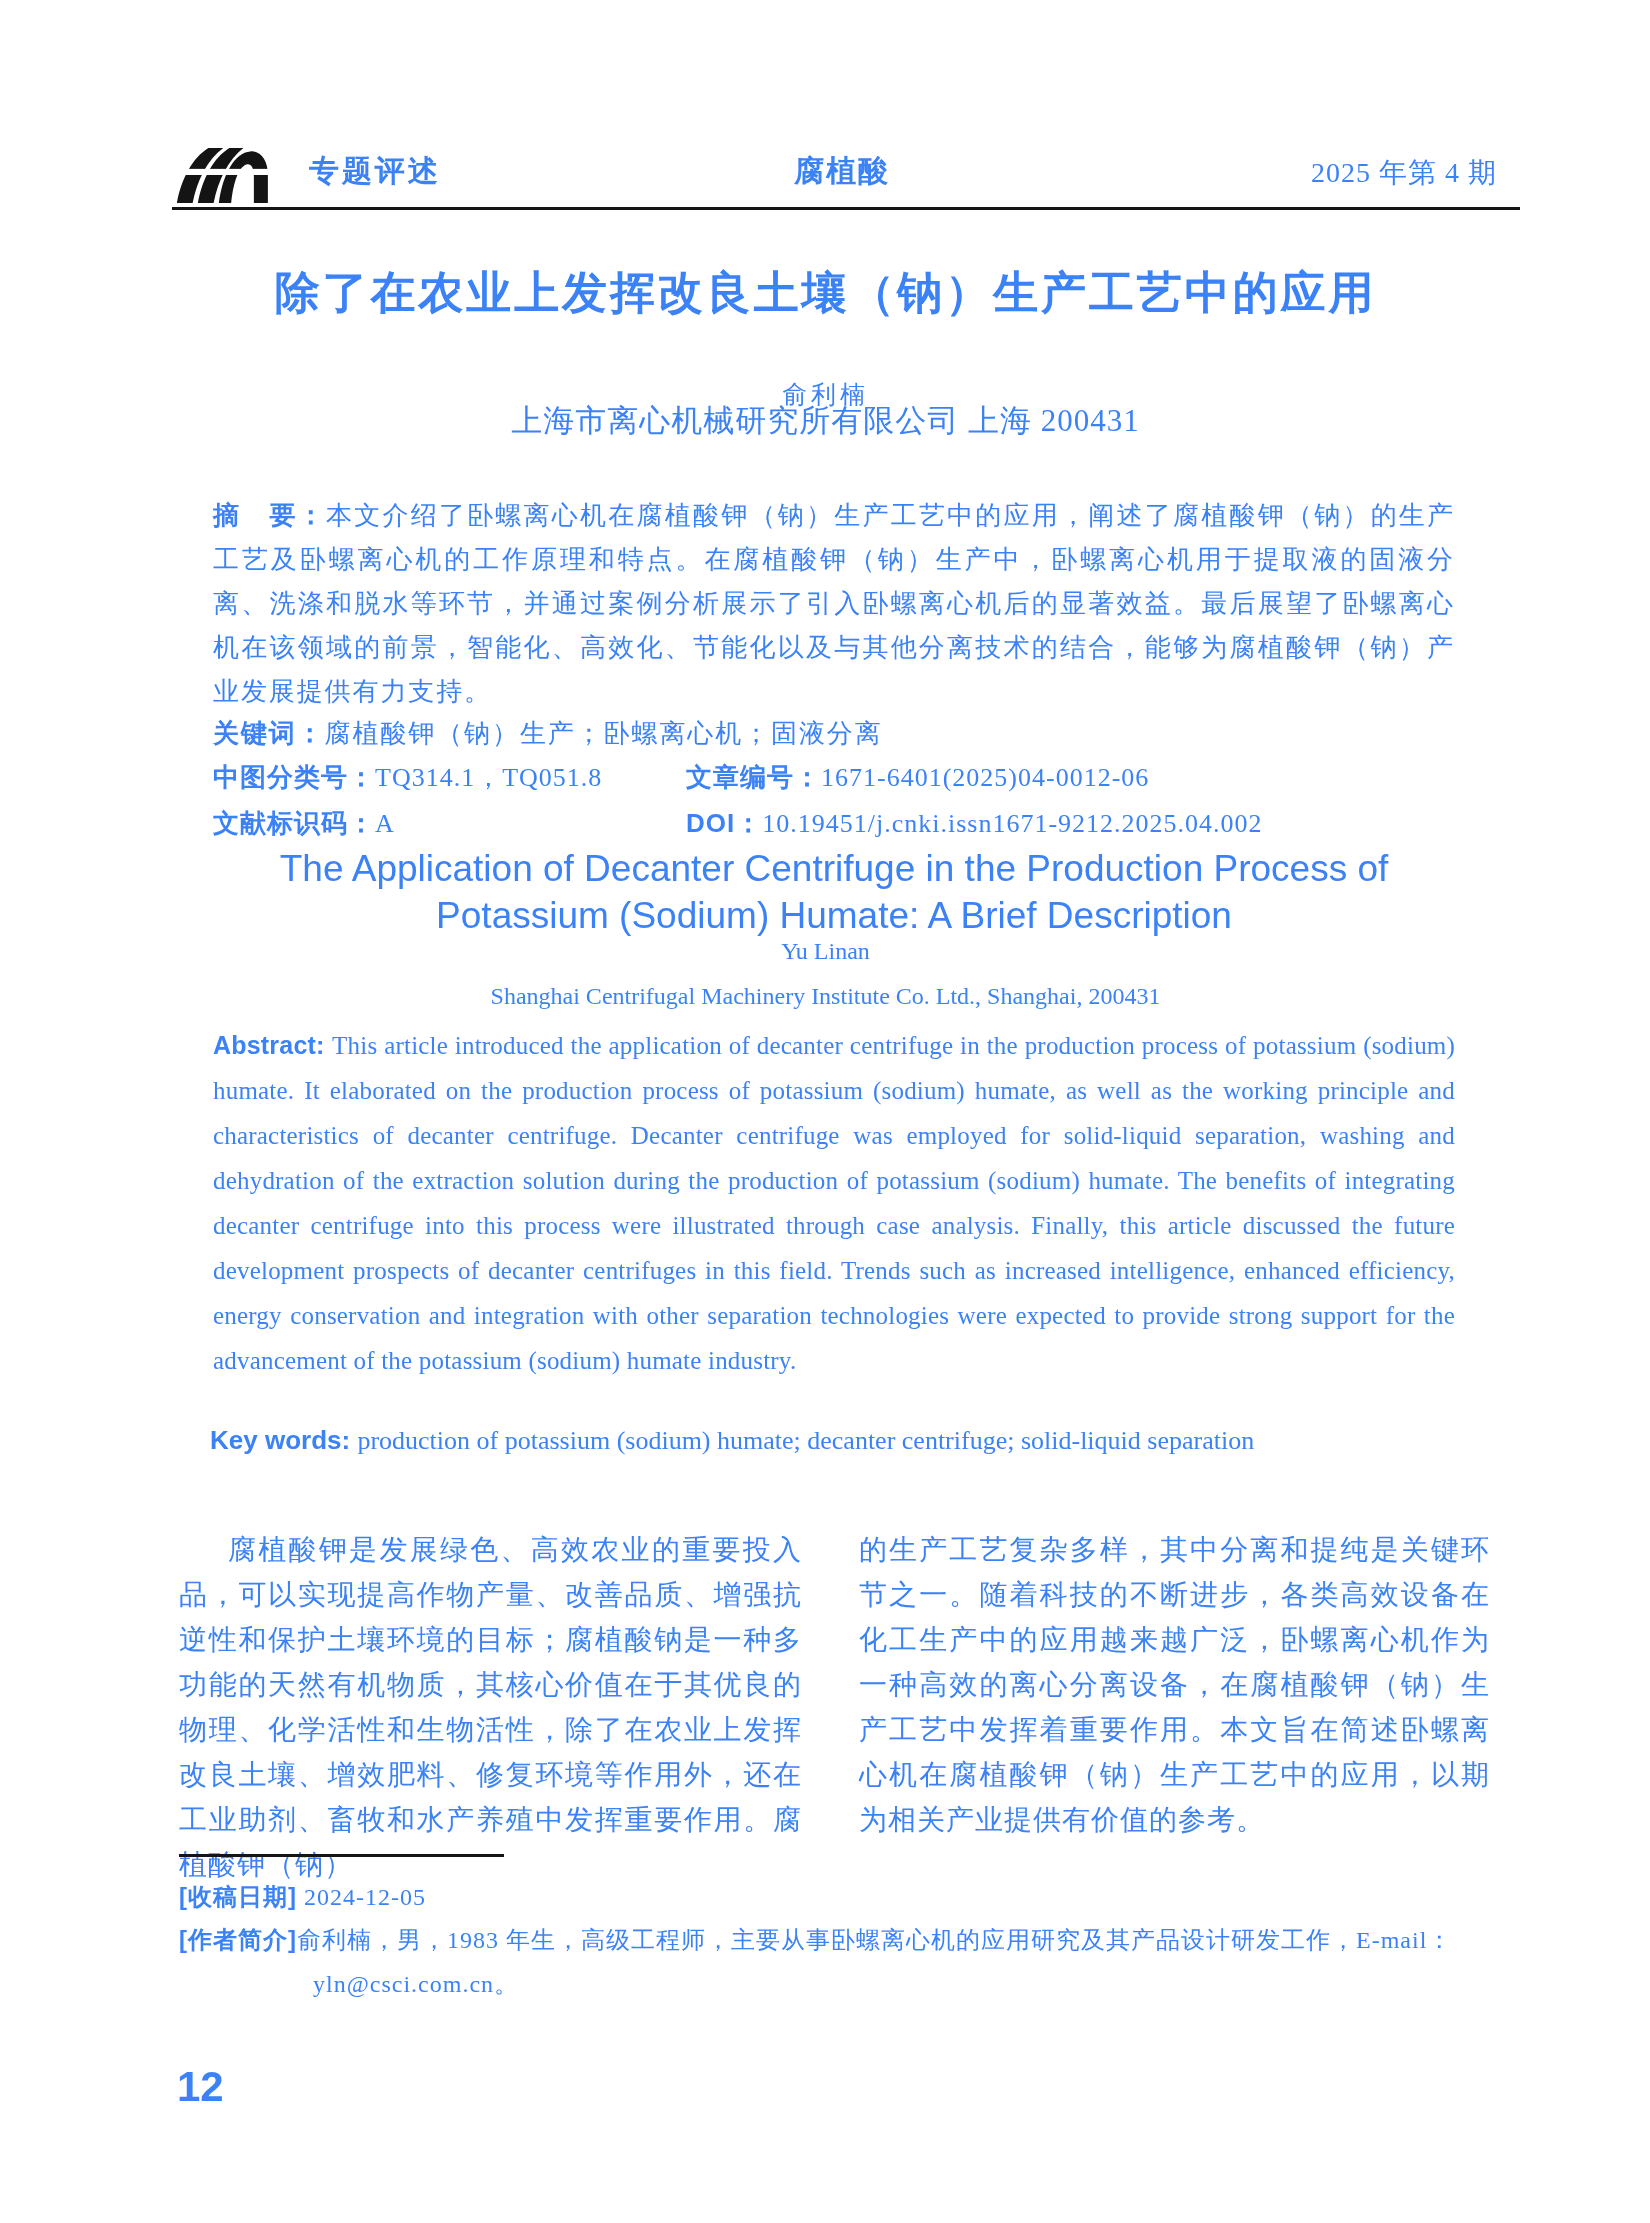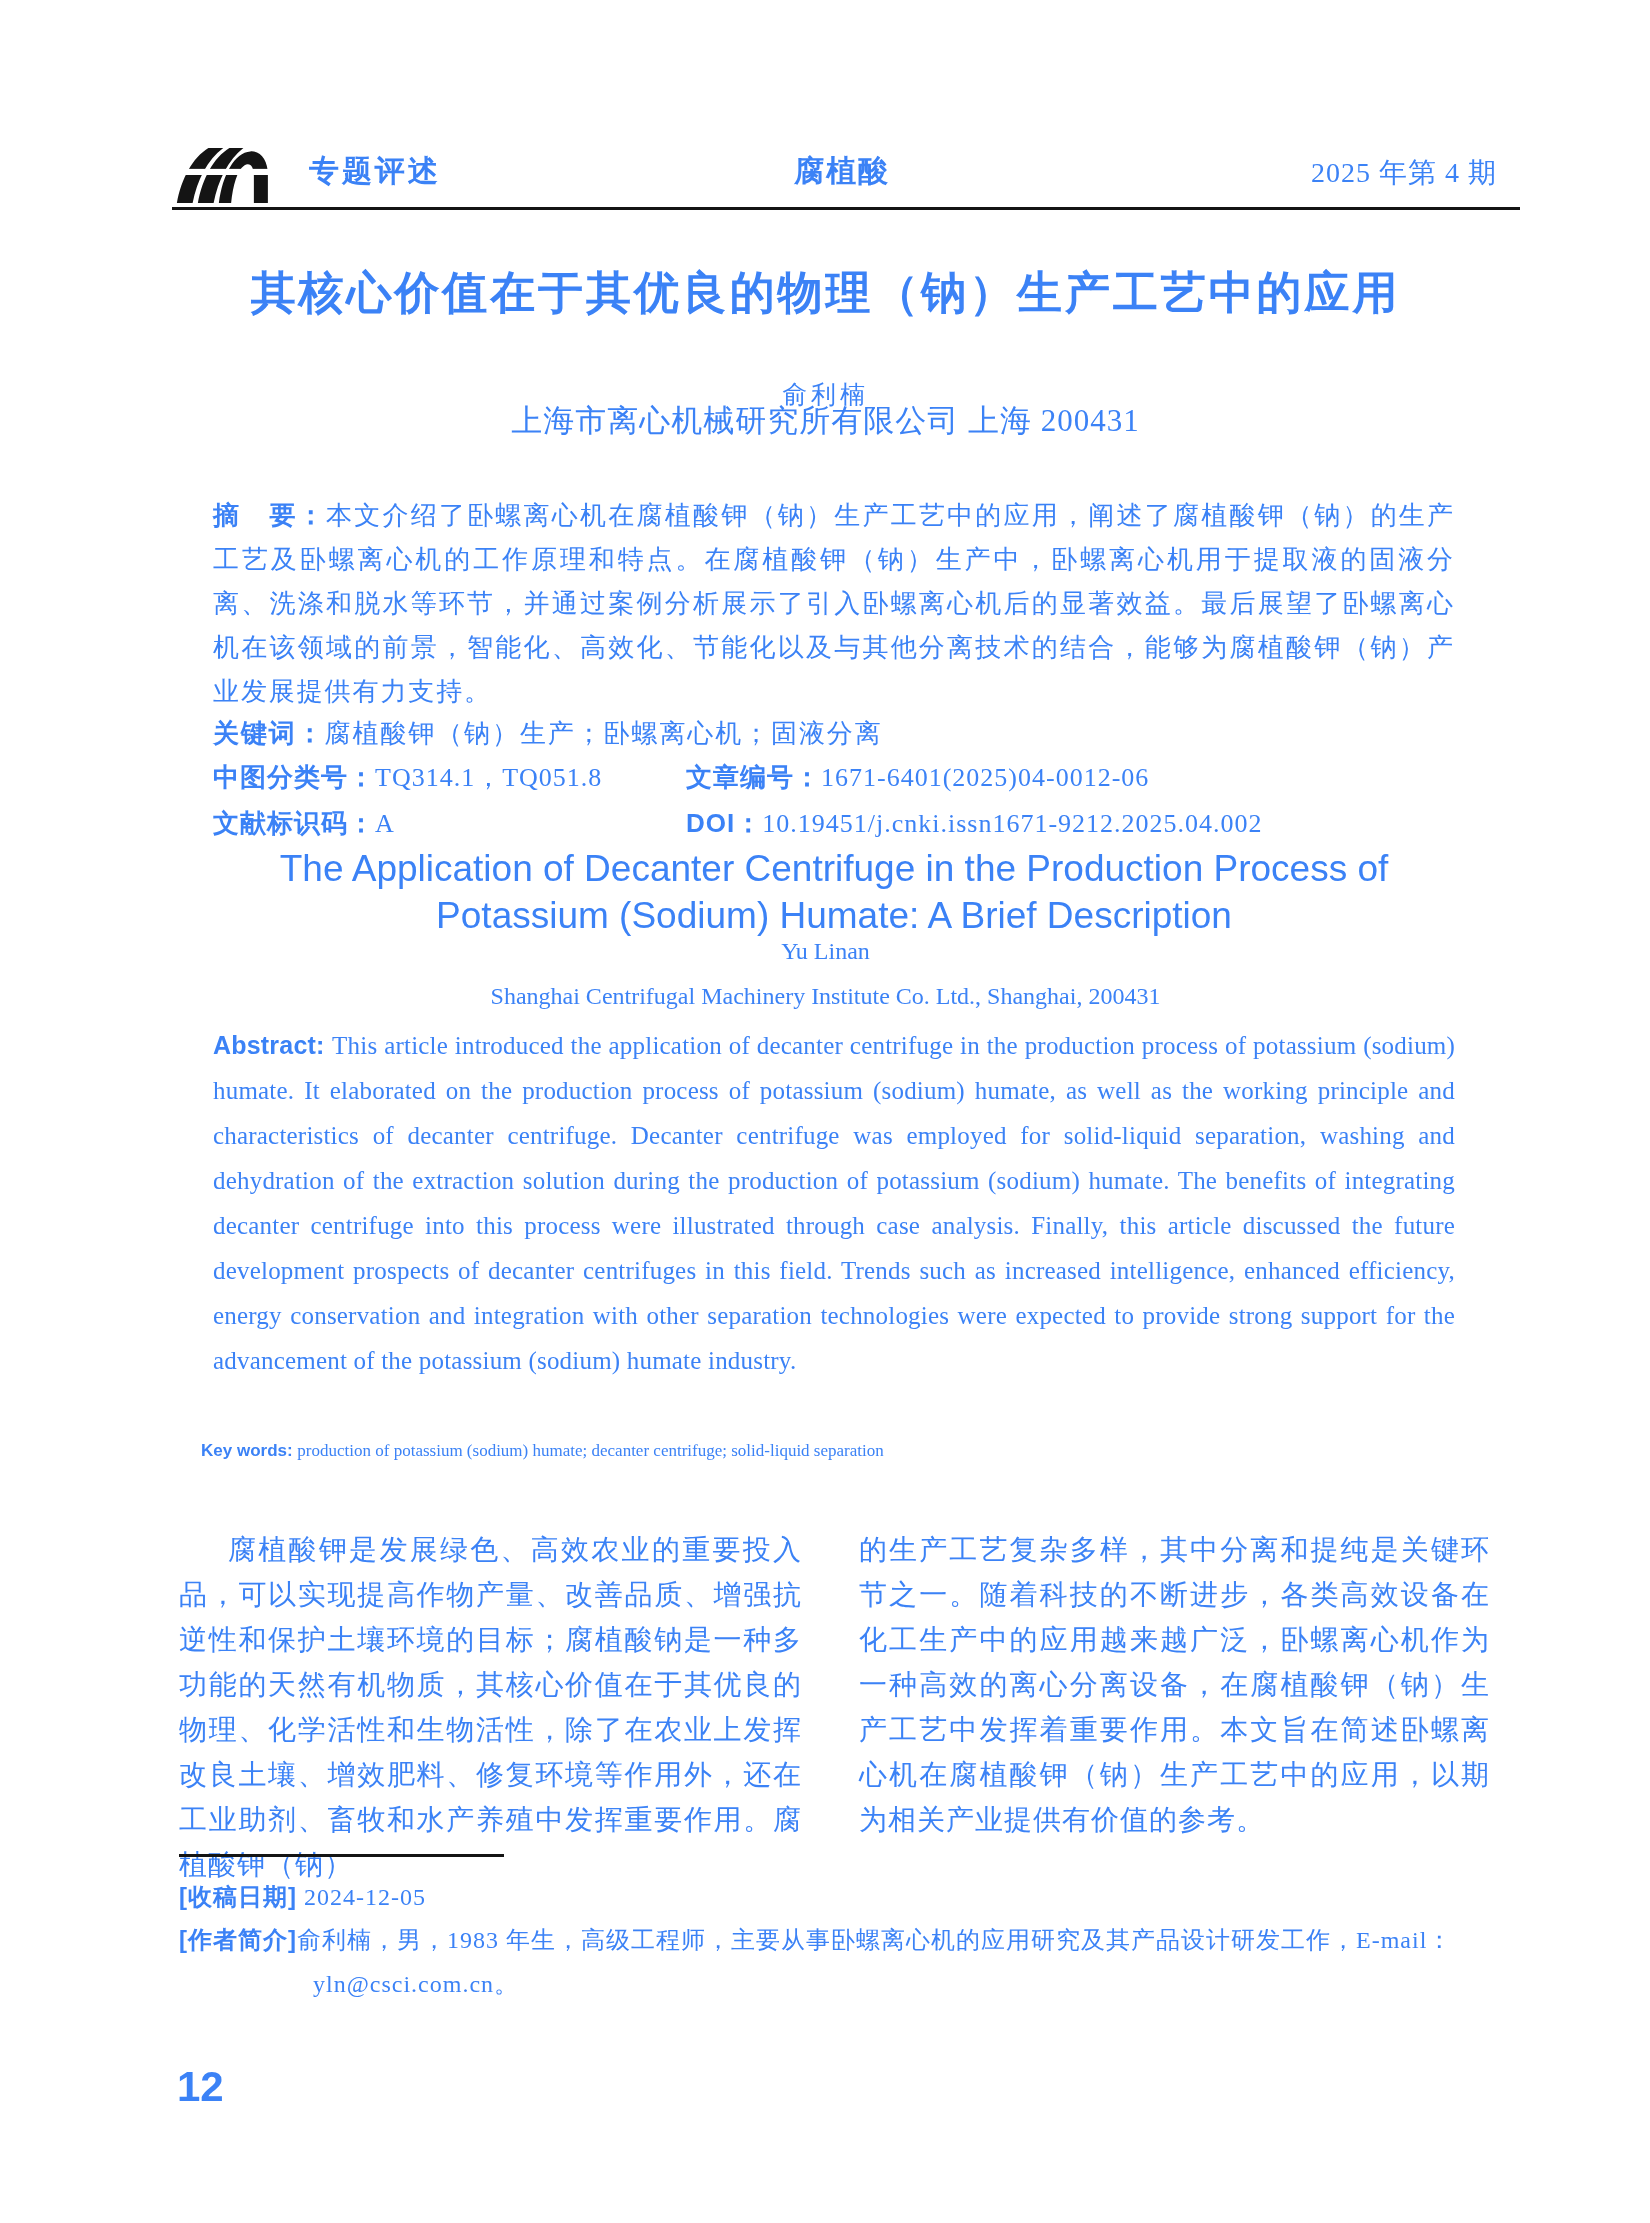--- a/index.html
+++ b/index.html
@@ -49,22 +49,22 @@
   .title-en { left:213px; top:845px; width:1242px; text-align:center;
               font-size:37px; line-height:47px;
               font-family:"Liberation Sans","DejaVu Sans",sans-serif; }
   .author-en { left:0; top:937px; width:100%; text-align:center;
                font-size:24px; line-height:29px; }
   .affil-en { left:0; top:982px; width:100%; text-align:center;
               font-size:24px; line-height:29px; }
   .en-abstract { left:213px; top:1023px; width:1242px;
                  font-size:25px; line-height:45px; text-align:justify;
                  letter-spacing:0.2px; }
-  .en-keywords { left:201px; top:1421px; width:1242px;
-                 font-size:17px; line-height:60px; }
+  .en-keywords { left:210px; top:1421px; width:1242px;
+                 font-size:26px; line-height:38px; }
 
   
   .columns { left:179px; top:1527px; width:1311px; height:320px; }
   .col { position:absolute; top:0; font-size:28px; line-height:45px;
          letter-spacing:1px; text-align:justify; }
   .col-left  { left:0; width:623px; }
   .col-right { left:680px; width:631px; }
   .col-left p { text-indent:49px; }
 
   
@@ -92,21 +92,21 @@
           <path d="M52,64 C56,32 70,6 88,5 C100,4 108,16 108,31 L108,64 L92,64 L92,33 C92,23 88,17 81,21 C73,26 68,44 66,64 Z"></path>
         </g>
         <rect x="0" y="25" width="110" height="7" fill="#ffffff"></rect>
       </svg>
     </span>
     <span class="abs header-col">专题评述</span>
     <span class="abs header-journal">腐植酸</span>
     <span class="abs header-issue">2025 年第 4 期</span>
   </div>
 
-  <h1 class="abs title-zh">其核心价值在于其优良的物理（钠）生产工艺中的应用</h1>
+  <h1 class="abs title-zh">除了在农业上发挥改良土壤（钠）生产工艺中的应用</h1>
   <div class="abs author-zh">俞利楠</div>
   <div class="abs affil-zh">上海市离心机械研究所有限公司 上海 200431</div>
 
   <p class="abs cn-abstract"><span class="lbl">摘　要：</span><span>本文介绍了卧螺离心机在腐植酸钾（钠）生产工艺中的应用，阐述了腐植酸钾（钠）的生产工艺及卧螺离心机的工作原理和特点。在腐植酸钾（钠）生产中，卧螺离心机用于提取液的固液分离、洗涤和脱水等环节，并通过案例分析展示了引入卧螺离心机后的显著效益。最后展望了卧螺离心机在该领域的前景，智能化、高效化、节能化以及与其他分离技术的结合，能够为腐植酸钾（钠）产业发展提供有力支持。</span></p>
 
   <p class="abs cn-keywords"><span class="lbl">关键词：</span><span>腐植酸钾（钠）生产；卧螺离心机；固液分离</span></p>
 
   <div class="abs meta-row meta-row-1">
     <span><span class="lbl">中图分类号：</span><span>TQ314.1，TQ051.8</span></span>
     <span class="meta-col2"><span class="lbl">文章编号：</span><span>1671-6401(2025)04-0012-06</span></span>

